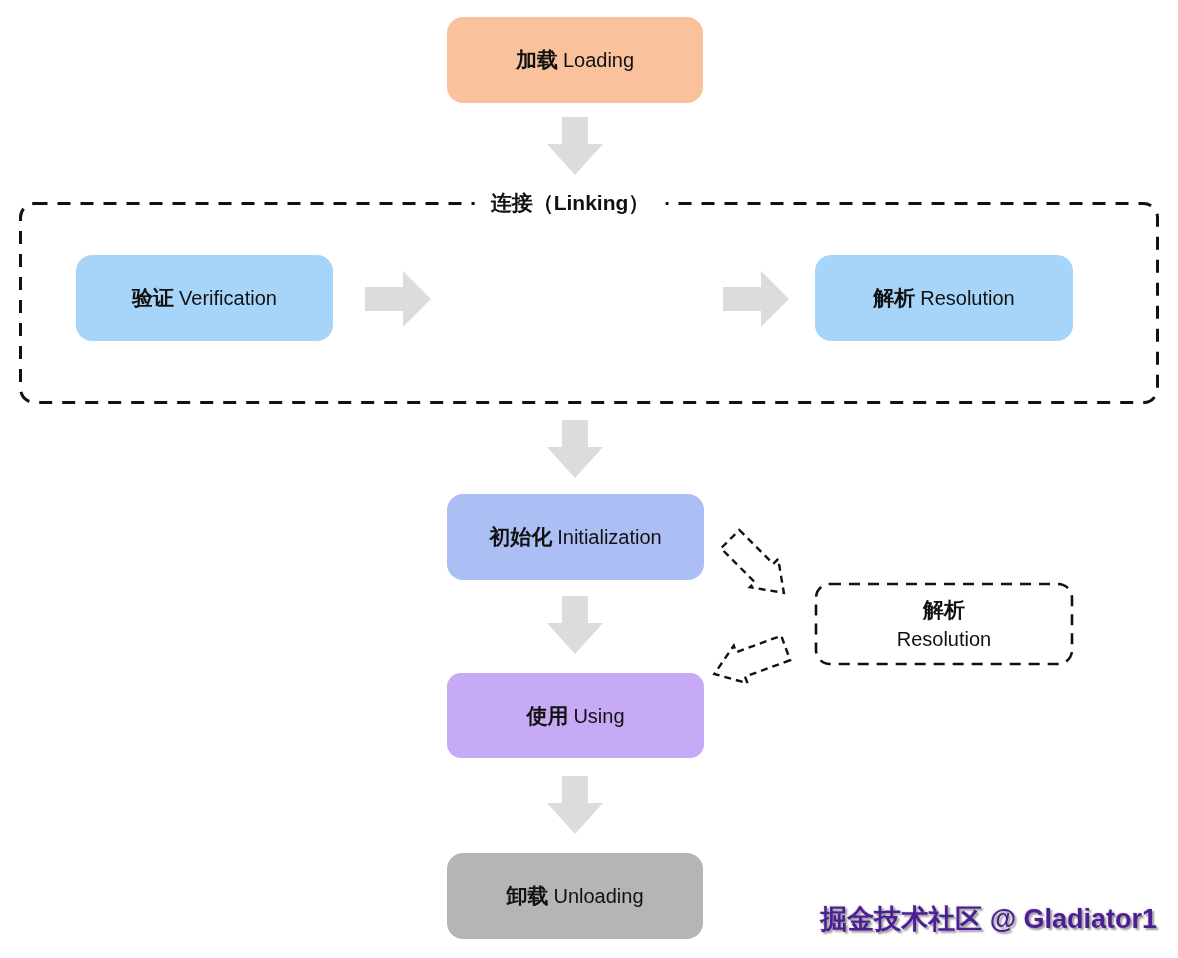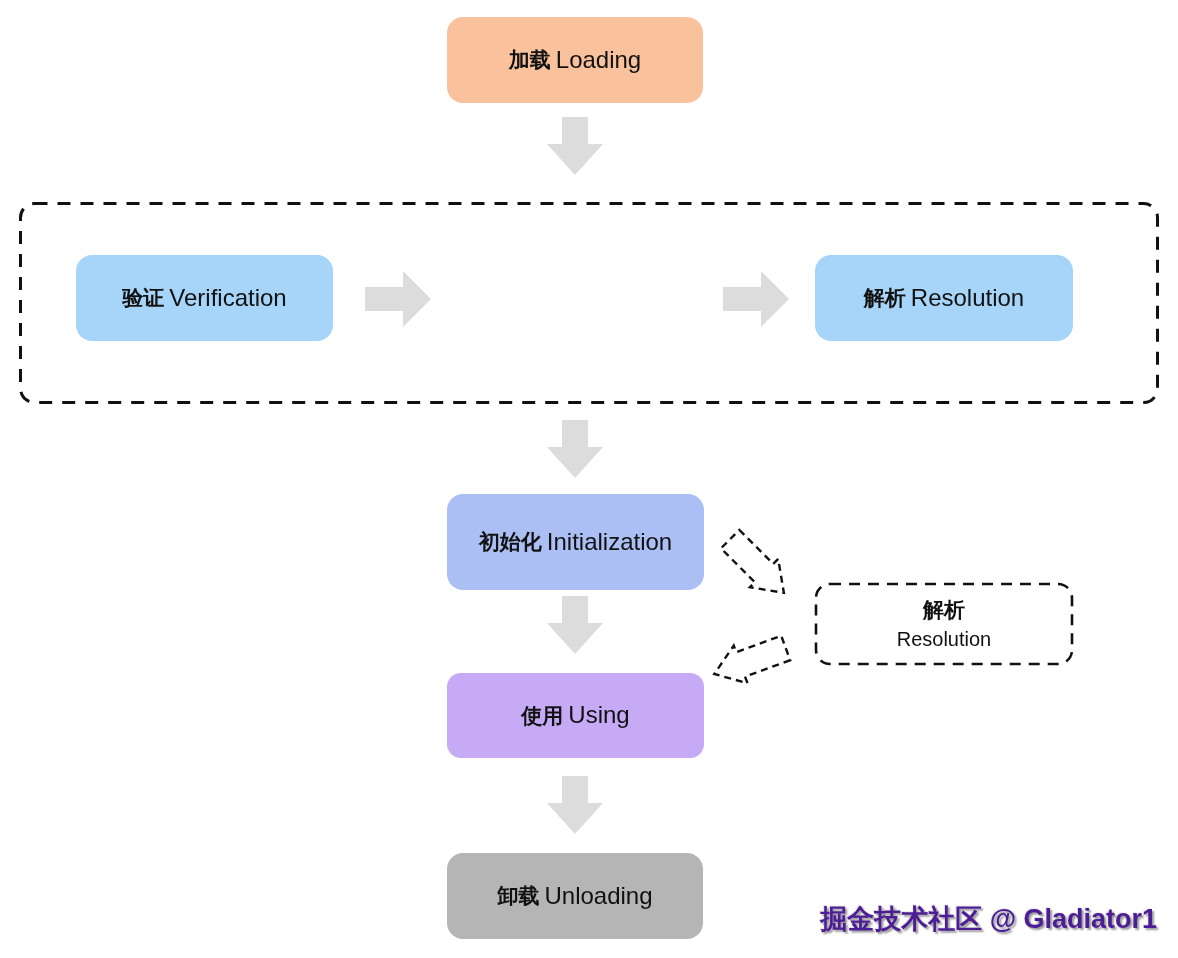--- a/index.html
+++ b/index.html
@@ -13,21 +13,21 @@
   }
   #shapes{position:absolute;left:0;top:0;width:1178px;height:958px;}
   .node{
     position:absolute;
     display:flex;flex-direction:row;align-items:center;justify-content:center;
     gap:5px;
     border-radius:16px;
     text-align:center;
   }
   .node .zh{font-size:21px;font-weight:600;line-height:1.2;}
-  .node .en{font-size:24px;font-weight:500;line-height:1.2;}
+  .node .en{font-size:20px;font-weight:500;line-height:1.2;}
   .group-title{
     position:absolute;
     left:570px;top:188px;
     transform:translateX(-50%);
     background:#ffffff;
     padding:0 16px;
     font-size:21px;font-weight:600;
     line-height:30px;
     white-space:nowrap;
   }
@@ -54,21 +54,21 @@
     font-size:27px;font-weight:700;
     color:#4c1d95;
     text-shadow:2px 2px 2px #9a9a9a, -1px -1px 1px #e8e8e8;
     white-space:nowrap;
   }
   
   #node-loading       {left:447px;top:17px;  width:256px;height:86px;}
   #node-verification  {left:76px; top:255px; width:257px;height:86px;}
   #node-preparation   {left:447px;top:255px; width:257px;height:86px;}
   #node-resolution    {left:815px;top:255px; width:258px;height:86px;}
-  #node-initialization{left:447px;top:494px; width:257px;height:96px;}
+  #node-initialization{left:447px;top:494px; width:257px;height:86px;}
   #node-using         {left:447px;top:673px; width:257px;height:85px;}
   #node-unloading     {left:447px;top:853px; width:256px;height:86px;}
 </style>
 </head>
 <body>
 
 <div id="canvas">
 
   <svg id="shapes" viewBox="0 0 1178 958" xmlns="http://www.w3.org/2000/svg">
 
@@ -81,20 +81,21 @@
     <polygon points="562,596 588,596 588,623 603,623 575,654 547,623 562,623" fill="#DCDCDC"></polygon>
     <polygon points="562,776 588,776 588,803 603,803 575,834 547,803 562,803" fill="#DCDCDC"></polygon>
 
     <polygon points="365,287 403,287 403,271 431,299 403,327 403,311 365,311" fill="#DCDCDC"></polygon>
     <polygon points="723,287 761,287 761,271 789,299 761,327 761,311 723,311" fill="#DCDCDC"></polygon>
 
     <path d="M-38,-13 L10,-13 L10,-20 L38,0 L10,20 L10,13 L-38,13 Z" transform="translate(757 566) rotate(45)" fill="#ffffff" stroke="#111111" stroke-width="2.4" stroke-dasharray="7 5"></path>
     <path d="M-38,-13 L10,-13 L10,-20 L38,0 L10,20 L10,13 L-38,13 Z" transform="translate(750 661) rotate(160)" fill="#ffffff" stroke="#111111" stroke-width="2.4" stroke-dasharray="7 5"></path>
   </svg>
 
+  <div class="group-title">连接（Linking）</div>
 
   <div class="node" id="node-loading" style="background-color: rgb(249, 194, 157);">
     <div class="zh">加载</div>
     <div class="en">Loading</div>
   </div>
 
   <div class="node" id="node-verification" style="background-color: rgb(167, 213, 249);">
     <div class="zh">验证</div>
     <div class="en">Verification</div>
   </div>

